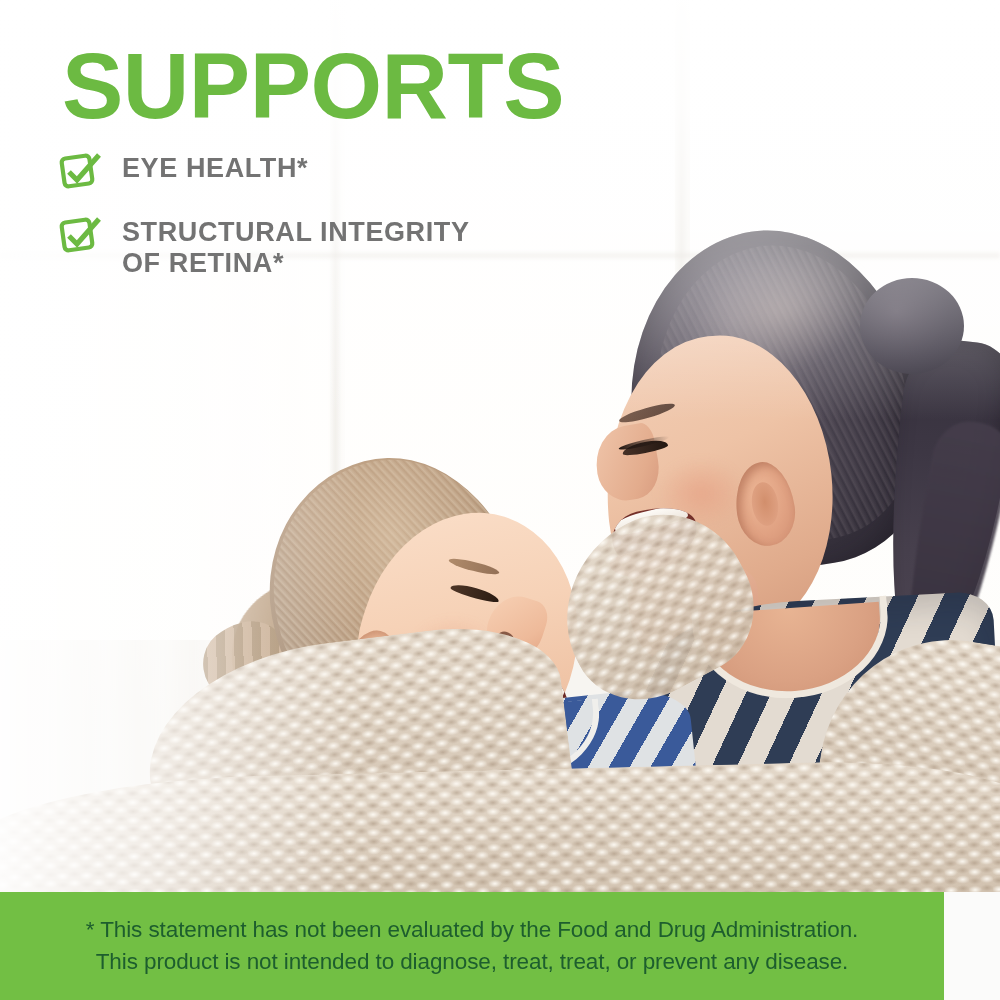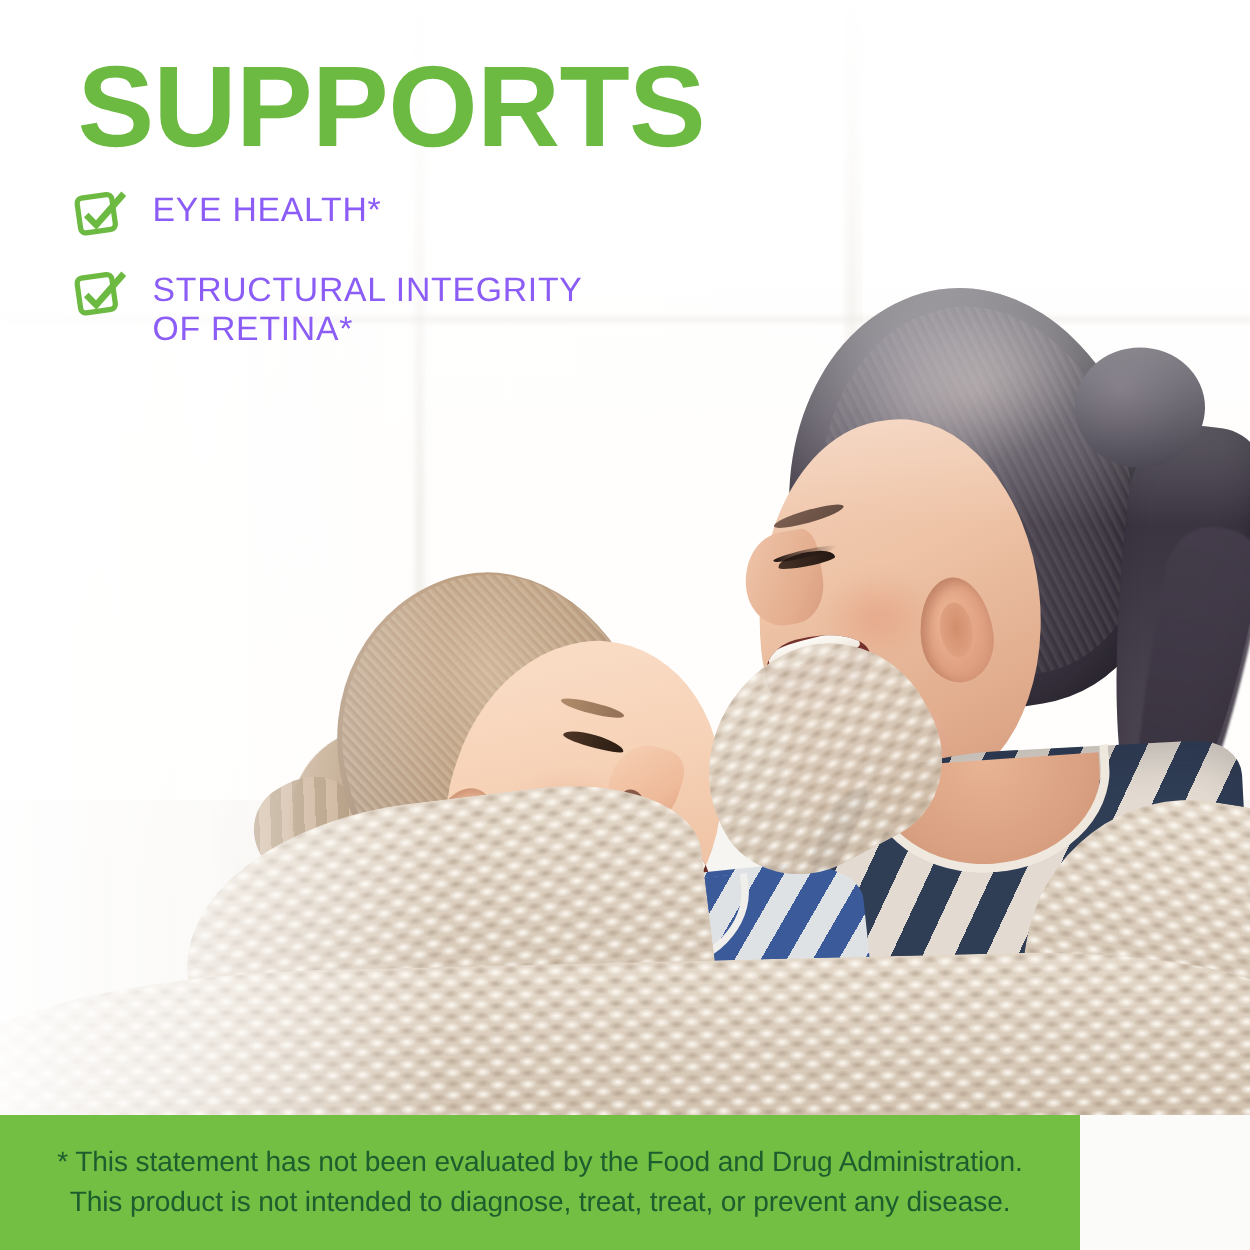--- a/index.html
+++ b/index.html
@@ -423,33 +423,33 @@
     flex:0 0 auto;
     width:44px; height:44px;
     margin-right:20px;
     margin-top:2px;
   }
   .check-icon svg { display:block; width:44px; height:44px; }
 
   .bullet-label {
     font-size:27px;
     line-height:1.16;
-    font-weight:normal;
+    font-weight:bold;
     letter-spacing:0.6px;
-    color:#8b5cf6;
+    color:#737373;
     font-family:"Liberation Sans", sans-serif;
     padding-top:5px;
     white-space:pre-line;
   }
 
   
   .footer {
     position:absolute;
     left:0; top:892px;
-    width:864px; height:108px;
+    width:944px; height:108px;
     background:#72bf44;
     z-index:30;
     display:flex;
     flex-direction:column;
     align-items:center;
     justify-content:center;
   }
   .footer-line {
     color:#1d5e2e;
     font-size:22.5px;

